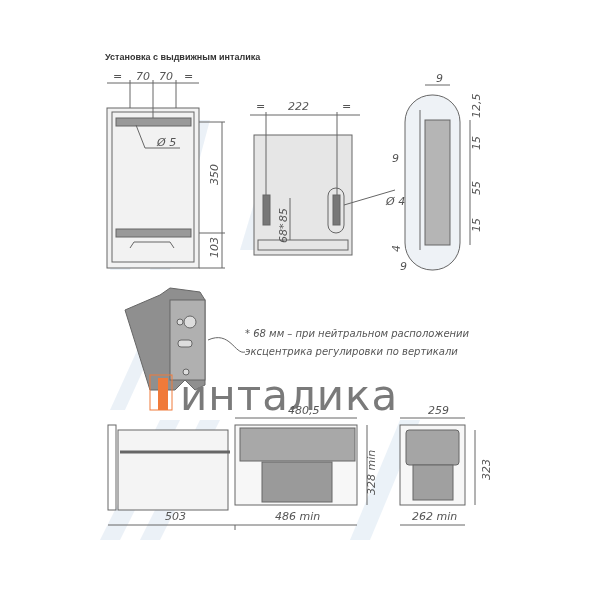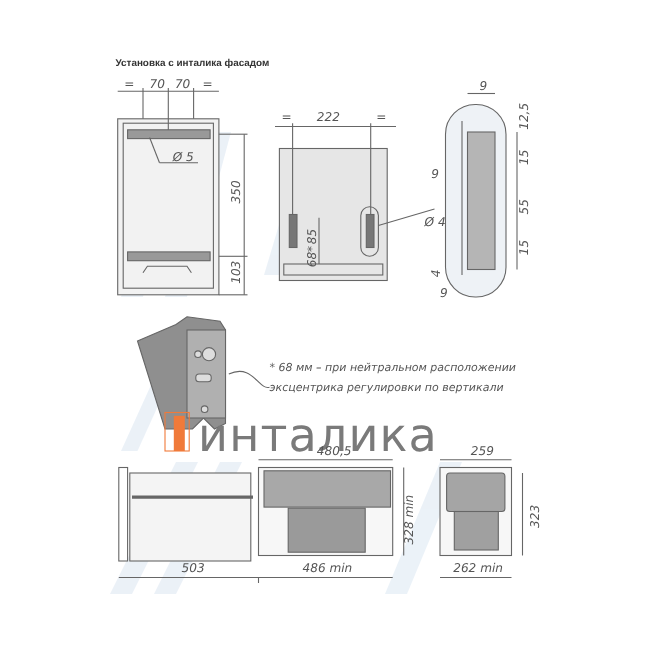--- a/index.html
+++ b/index.html
@@ -6,21 +6,21 @@
   body{width:600px;height:600px;position:relative;overflow:hidden;font-family:"Liberation Sans",sans-serif;}
   .title{position:absolute;left:105px;top:52px;font-size:9px;font-weight:bold;color:#333;}
   svg{position:absolute;left:0;top:0;}
   .dim{font-family:"DejaVu Sans",sans-serif;font-style:italic;fill:#555;font-size:11px;}
   .note{font-family:"DejaVu Sans",sans-serif;font-style:italic;fill:#555;font-size:10px;}
   .logo{font-family:"DejaVu Sans",sans-serif;fill:#7a7a7a;font-size:42px;letter-spacing:1px;}
 </style>
 </head>
 <body>
 
-<div class="title">Установка с инталика фасадом</div>
+<div class="title">Установка с выдвижным инталика</div>
 
 <svg width="600" height="600" viewBox="0 0 600 600">
 
   <g fill="#e3ecf5" opacity="0.7">
     <polygon points="110,270 150,120 170,120 130,270"></polygon>
     <polygon points="150,270 190,120 210,120 170,270"></polygon>
     <polygon points="240,250 270,150 290,150 260,250"></polygon>
     <polygon points="100,540 160,420 180,420 120,540"></polygon>
     <polygon points="140,540 200,420 220,420 160,540"></polygon>
     <polygon points="350,540 400,420 420,420 370,540"></polygon>

